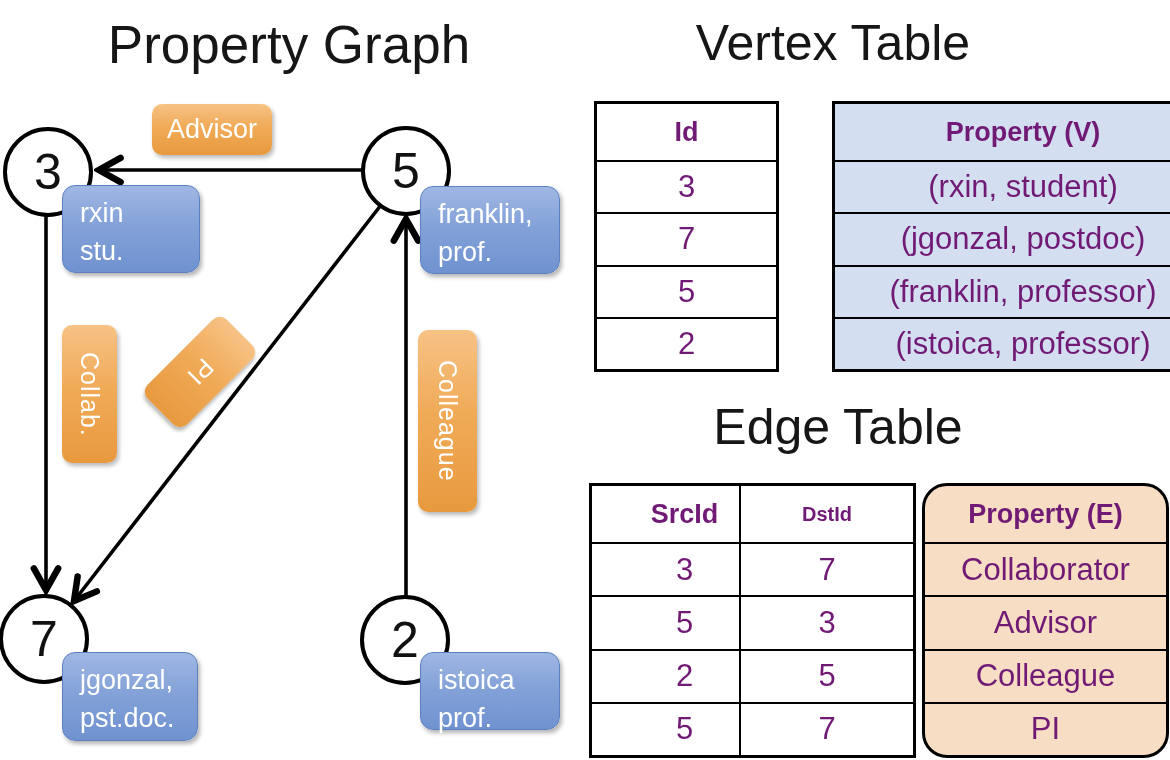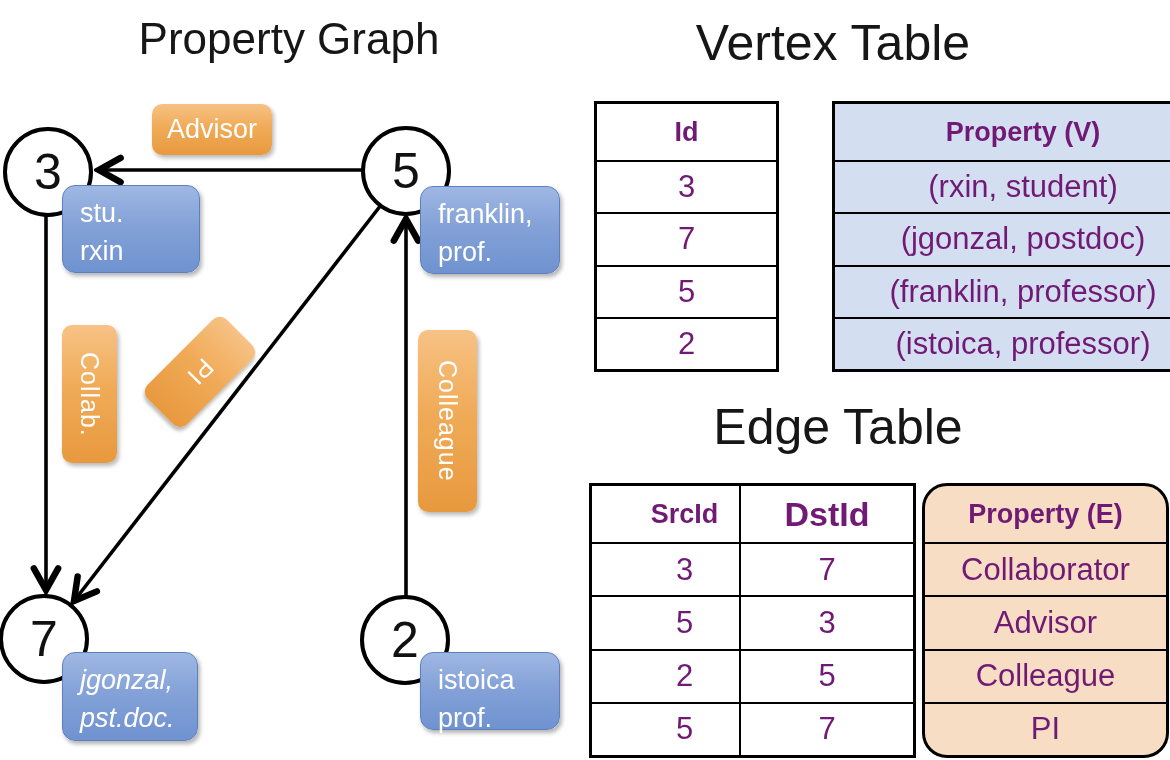--- a/index.html
+++ b/index.html
@@ -1,19 +1,19 @@
 <!DOCTYPE html>
 <html><head>
 <meta charset="utf-8">
 <style>
   html,body{margin:0;padding:0;background:#fff;}
   #stage{position:relative;width:1170px;height:760px;background:#ffffff;overflow:hidden;
          font-family:"Liberation Sans",sans-serif;color:#111;}
   .title{position:absolute;text-align:center;font-weight:300;color:#161616;letter-spacing:0px;}
-  #graph-title{left:0;width:578px;top:14px;font-size:44px;}
+  #graph-title{left:0;width:578px;top:14px;font-size:53px;}
   #vertex-title{left:553px;width:560px;top:14px;font-size:50px;}
   #edge-title{left:558px;width:560px;top:398px;font-size:50px;}
 
   
   .node{position:absolute;width:90px;height:90px;box-sizing:border-box;border:4px solid #000;
         border-radius:50%;background:#fff;display:flex;align-items:center;justify-content:center;
         font-size:50px;font-weight:300;color:#111;}
   
   .elabel{position:absolute;border-radius:10px;color:#fff;
           background:linear-gradient(180deg,#f7c285 0%,#f0ab58 45%,#e8993e 100%);
@@ -72,28 +72,28 @@
   <div class="node" style="left:360px;top:595px;">
       <span>2</span>
     </div>
 
   <div class="elabel" style="left:152px;top:104px;width:120px;height:51px;">Advisor</div>
   <div class="elabel vert" style="left:62px;top:325px;width:55px;height:138px;">Collab.</div>
   <div class="elabel vert" style="left:172px;top:316px;width:56px;height:112px;transform:rotate(45deg);">PI</div>
   <div class="elabel vert" style="left:418px;top:330px;width:59px;height:182px;">Colleague</div>
 
   <div class="vlabel" style="left:62px;top:185px;width:138px;height:88px;">
+    <div>rxin</div>
     <div>stu.</div>
-    <div>rxin</div>
   </div>
   <div class="vlabel" style="left:420px;top:186px;width:140px;height:88px;">
     <div>franklin,</div>
     <div>prof.</div>
   </div>
-  <div class="vlabel" style="left:62px;top:652px;width:136px;height:89px;font-style:italic;">
+  <div class="vlabel" style="left:62px;top:652px;width:136px;height:89px;">
     <div>jgonzal,</div>
     <div>pst.doc.</div>
   </div>
   <div class="vlabel" style="left:420px;top:652px;width:140px;height:78px;">
     <div>istoica</div>
     <div>prof.</div>
   </div>
 
   <div class="tbl" style="left:594px;top:101px;width:185px;height:271px;">
     <div class="cell hcell">Id</div>
@@ -107,21 +107,21 @@
     <div class="cell hcell">Property (V)</div>
     <div class="cell dcell">(rxin, student)</div>
     <div class="cell dcell">(jgonzal, postdoc)</div>
     <div class="cell dcell">(franklin, professor)</div>
     <div class="cell dcell">(istoica, professor)</div>
   </div>
 
   <div class="tbl" style="left:589px;top:483px;width:327px;height:275px;">
     <div class="cell hcell idrow" style="padding:0;">
       <div class="cell c1" style="width:149px;height:100%;font-weight:bold;font-size:27px;">SrcId</div>
-      <div class="cell" style="flex:1;height:100%;font-weight:bold;font-size:34px;">DstId</div>
+      <div class="cell" style="flex:1;height:100%;font-weight:bold;font-size:20px;">DstId</div>
     </div>
     <div class="cell dcell idrow" style="padding:0;">
       <div class="cell c1" style="width:149px;height:100%;">3</div>
       <div class="cell" style="flex:1;height:100%;">7</div>
     </div>
     <div class="cell dcell idrow" style="padding:0;">
       <div class="cell c1" style="width:149px;height:100%;">5</div>
       <div class="cell" style="flex:1;height:100%;">3</div>
     </div>
     <div class="cell dcell idrow" style="padding:0;">

